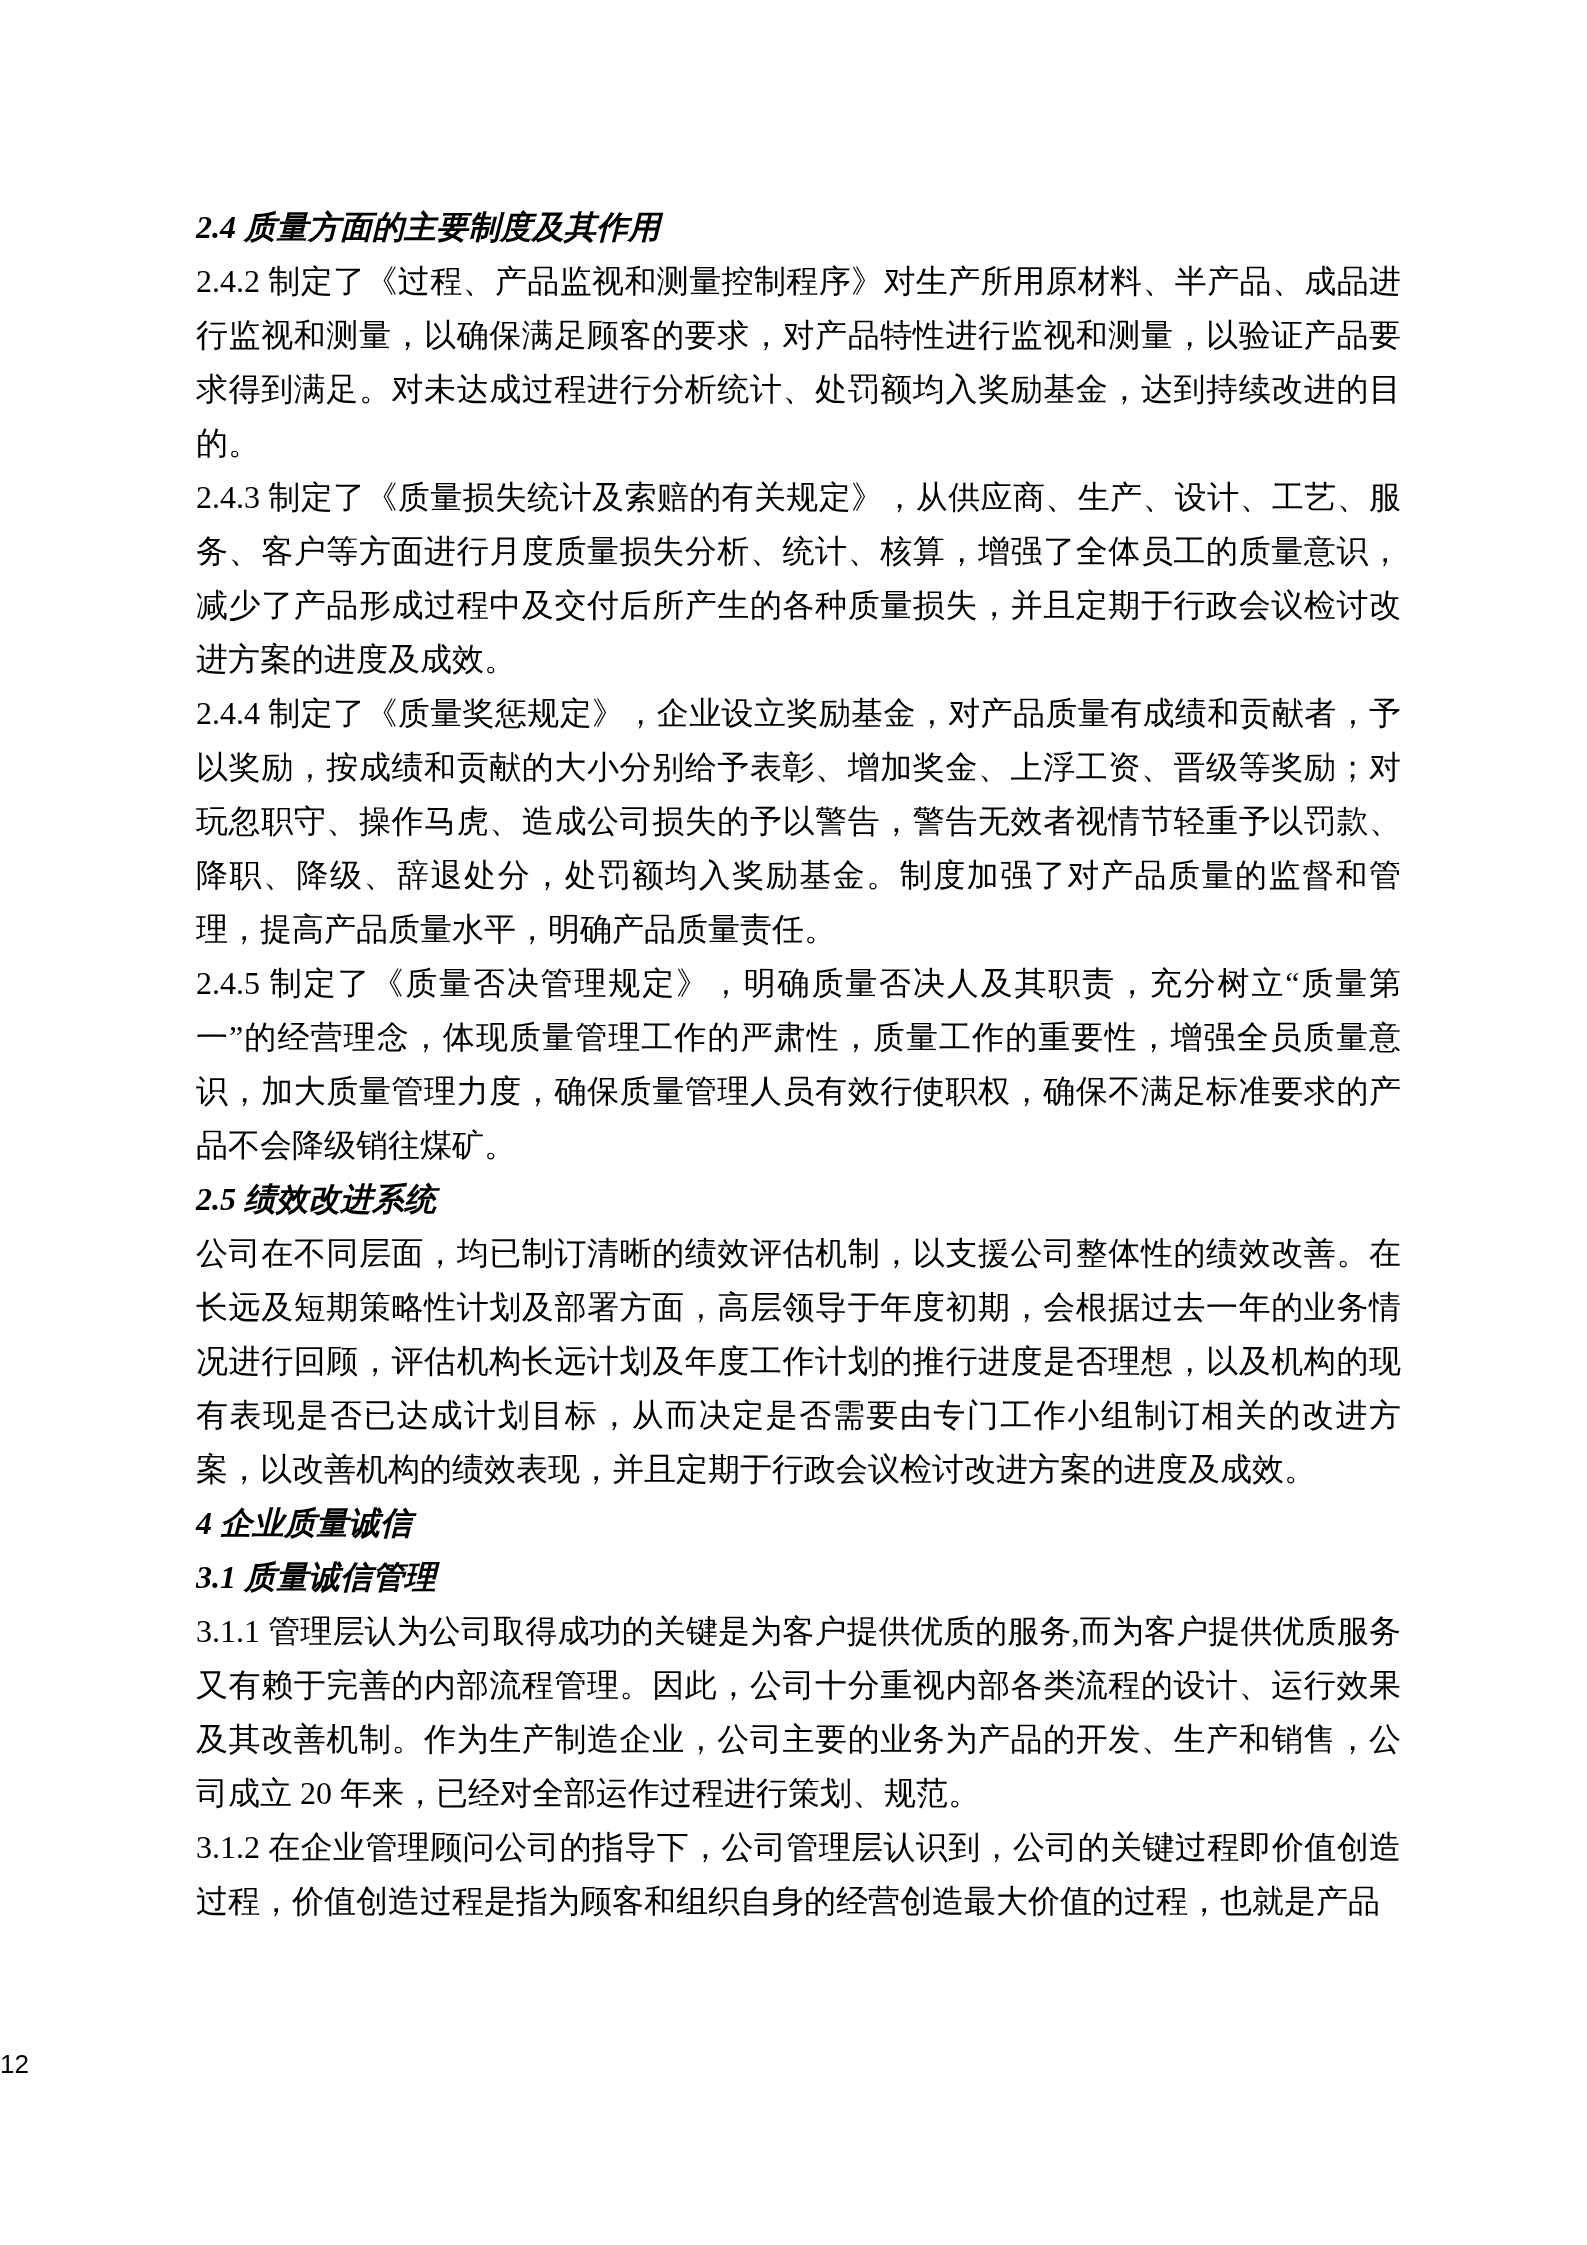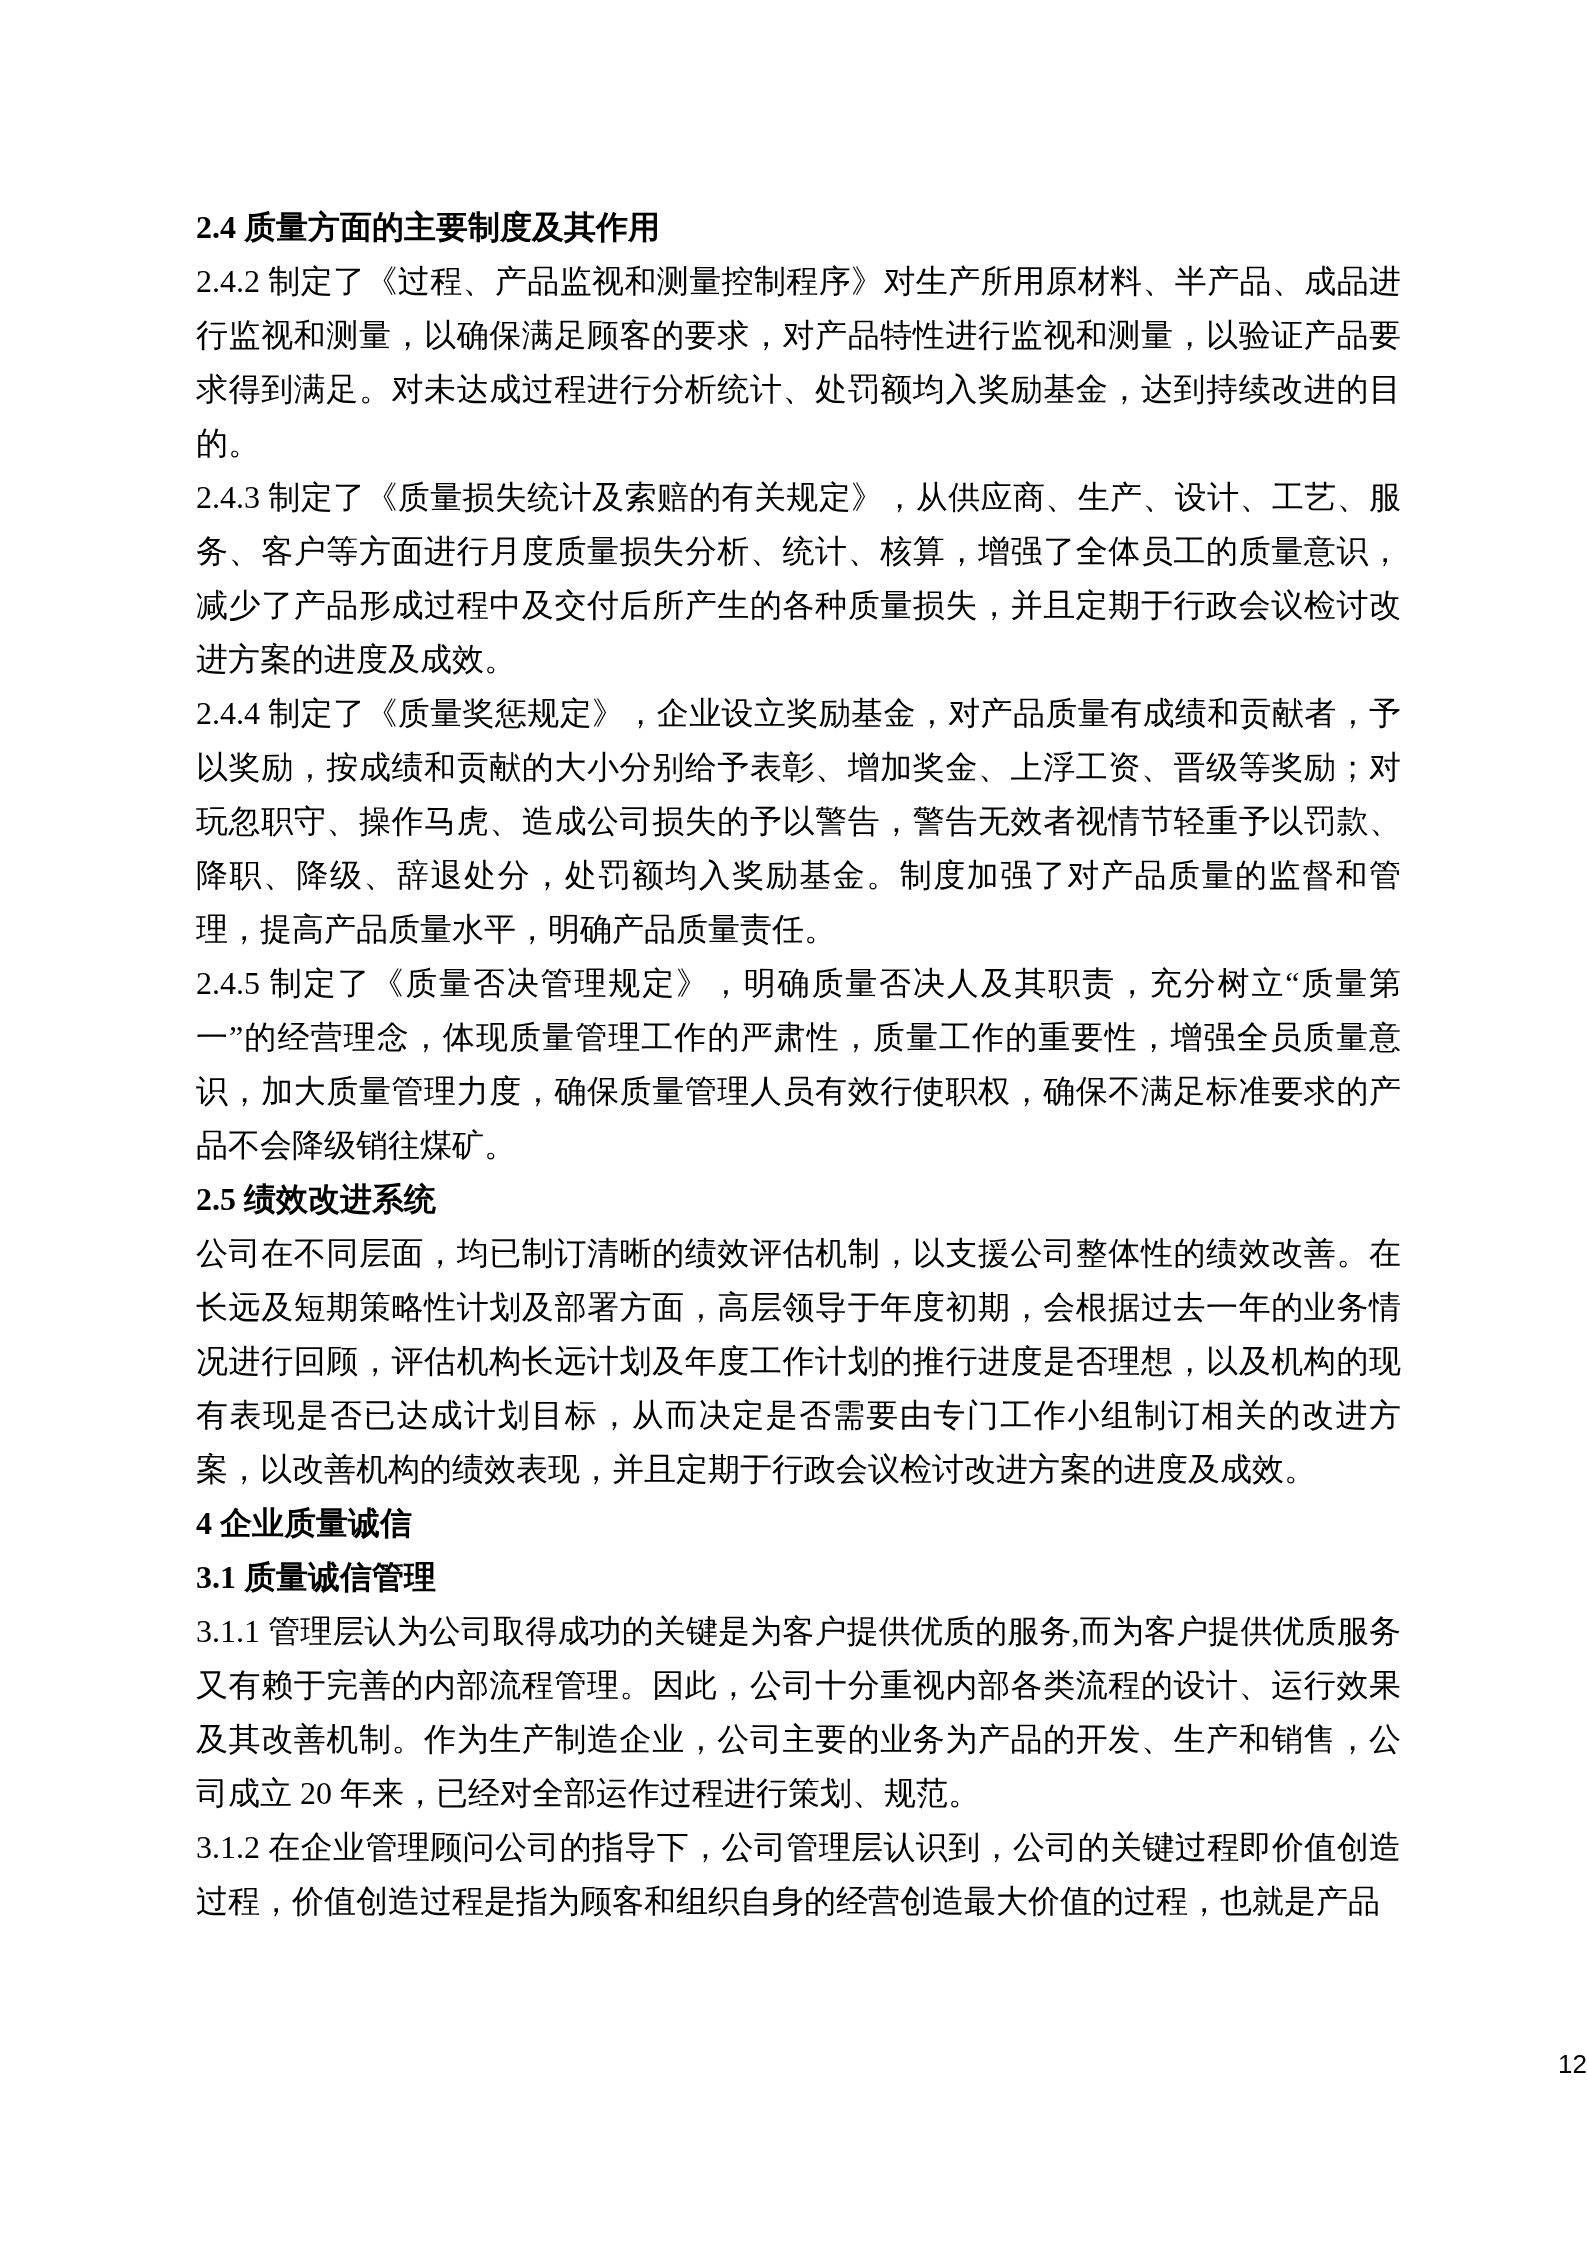--- a/index.html
+++ b/index.html
@@ -27,27 +27,28 @@
     padding: 0;
     font-size: 32px;
     line-height: 54px;
     text-align: justify;
     text-align-last: left;
     word-break: break-all;
   }
   .content p.heading {
     font-weight: bold;
     text-align: left;
+    font-style: italic;
   }
   .page-num {
     position: absolute;
     top: 2046px;
     left: 0;
     width: 100%;
-    text-align: right;
+    text-align: left;
     font-size: 26px;
     line-height: 36px;
     font-family: "Liberation Sans", "DejaVu Sans", sans-serif;
     color: #000000;
   }
 </style>
 </head>
 <body>
 
 <div class="page">

